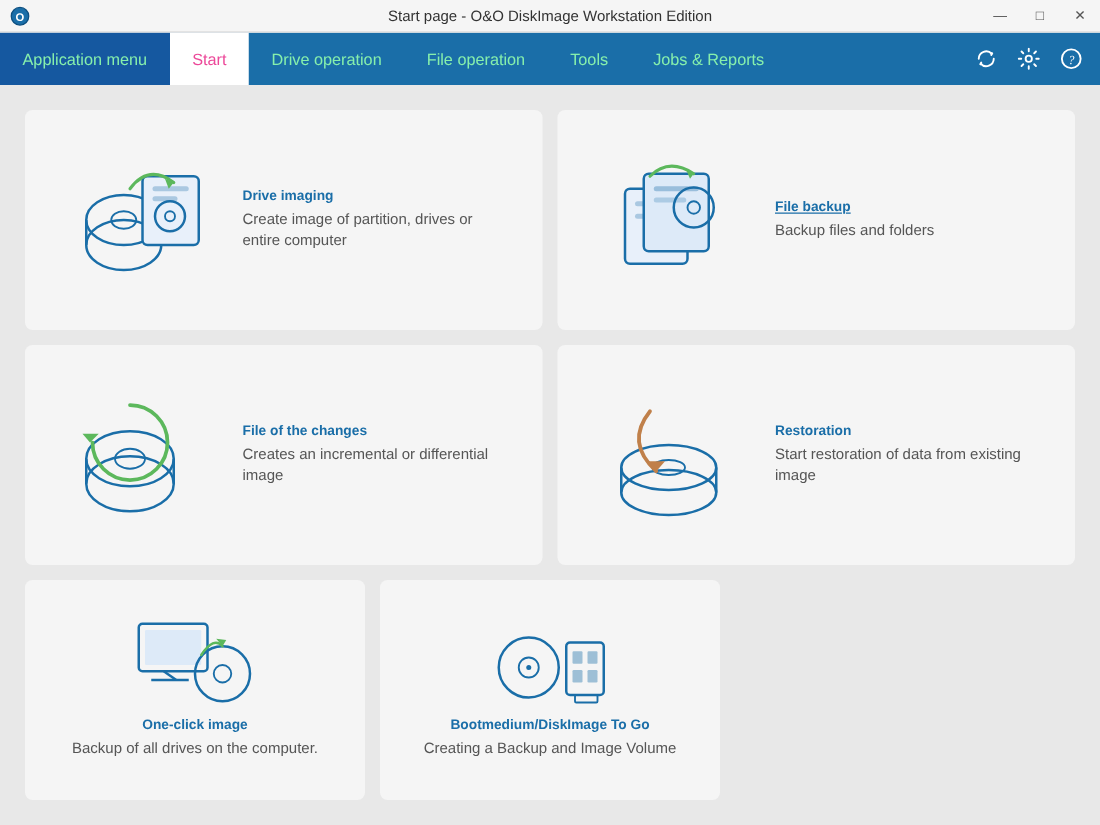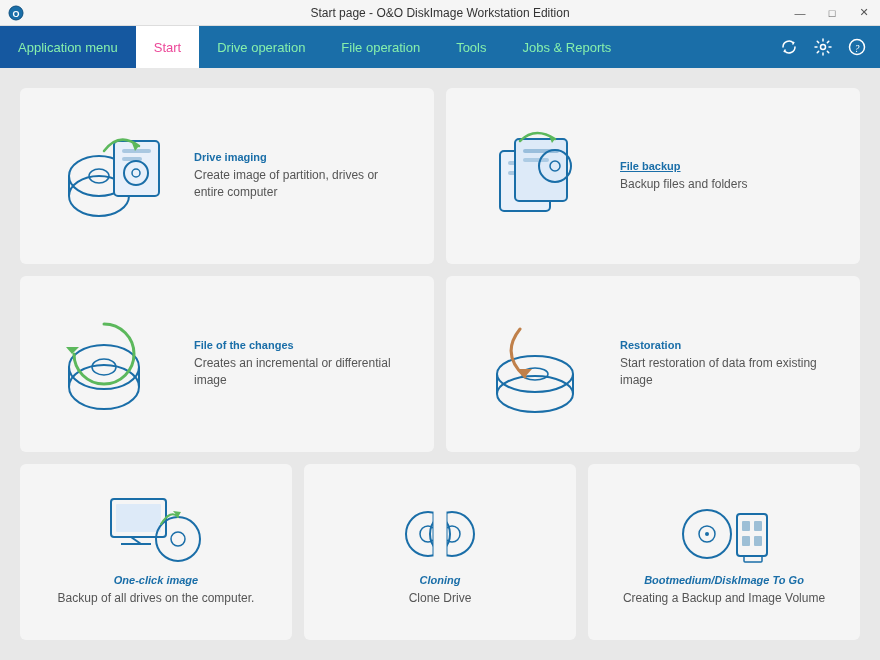--- a/index.html
+++ b/index.html
@@ -127,21 +127,20 @@
     .card-title.link {
       text-decoration: underline;
     }
     .card-desc {
       font-size: 12px;
       color: #555;
       line-height: 1.4;
     }
     .card-bottom .card-title {
       text-align: right;
-      font-style: italic;
     }
     .card-bottom .card-desc {
       text-align: right;
     }
 
     
     svg { display: block; }
   </style>
 </head>
 <body>
@@ -318,38 +317,20 @@
           <circle cx="72" cy="45" r="7" fill="none" stroke="#1a6ea8" stroke-width="1.5"></circle>
 
           <path d="M55 30 Q65 15 72 23" fill="none" stroke="#5cb85c" stroke-width="2" stroke-linecap="round"></path>
           <polygon points="72,23 67,17 75,18" fill="#5cb85c"></polygon>
         </svg>
       </div>
       <div class="card-title">One-click image</div>
       <div class="card-desc">Backup of all drives on the computer.</div>
     </div>
 
-    <div class="card card-bottom">
-      <div class="card-icon">
-        <svg width="100" height="70" viewBox="0 0 100 70">
-
-          <circle cx="38" cy="40" r="22" fill="none" stroke="#1a6ea8" stroke-width="2"></circle>
-          <circle cx="38" cy="40" r="8" fill="none" stroke="#1a6ea8" stroke-width="1.5"></circle>
-          <circle cx="62" cy="40" r="22" fill="none" stroke="#1a6ea8" stroke-width="2"></circle>
-          <circle cx="62" cy="40" r="8" fill="none" stroke="#1a6ea8" stroke-width="1.5"></circle>
-
-          <rect x="43" y="18" width="14" height="44" fill="#f5f5f5"></rect>
-
-          <line x1="43" y1="18" x2="43" y2="62" stroke="#1a6ea8" stroke-width="1"></line>
-          <line x1="57" y1="18" x2="57" y2="62" stroke="#1a6ea8" stroke-width="1"></line>
-        </svg>
-      </div>
-      <div class="card-title">Cloning</div>
-      <div class="card-desc">Clone Drive</div>
-    </div>
 
     <div class="card card-bottom">
       <div class="card-icon">
         <svg width="110" height="70" viewBox="0 0 110 70">
 
           <circle cx="38" cy="40" r="24" fill="none" stroke="#1a6ea8" stroke-width="2"></circle>
           <circle cx="38" cy="40" r="8" fill="none" stroke="#1a6ea8" stroke-width="1.5"></circle>
           <circle cx="38" cy="40" r="2" fill="#1a6ea8"></circle>
 
           <rect x="68" y="20" width="30" height="42" rx="3" fill="none" stroke="#1a6ea8" stroke-width="2"></rect>

